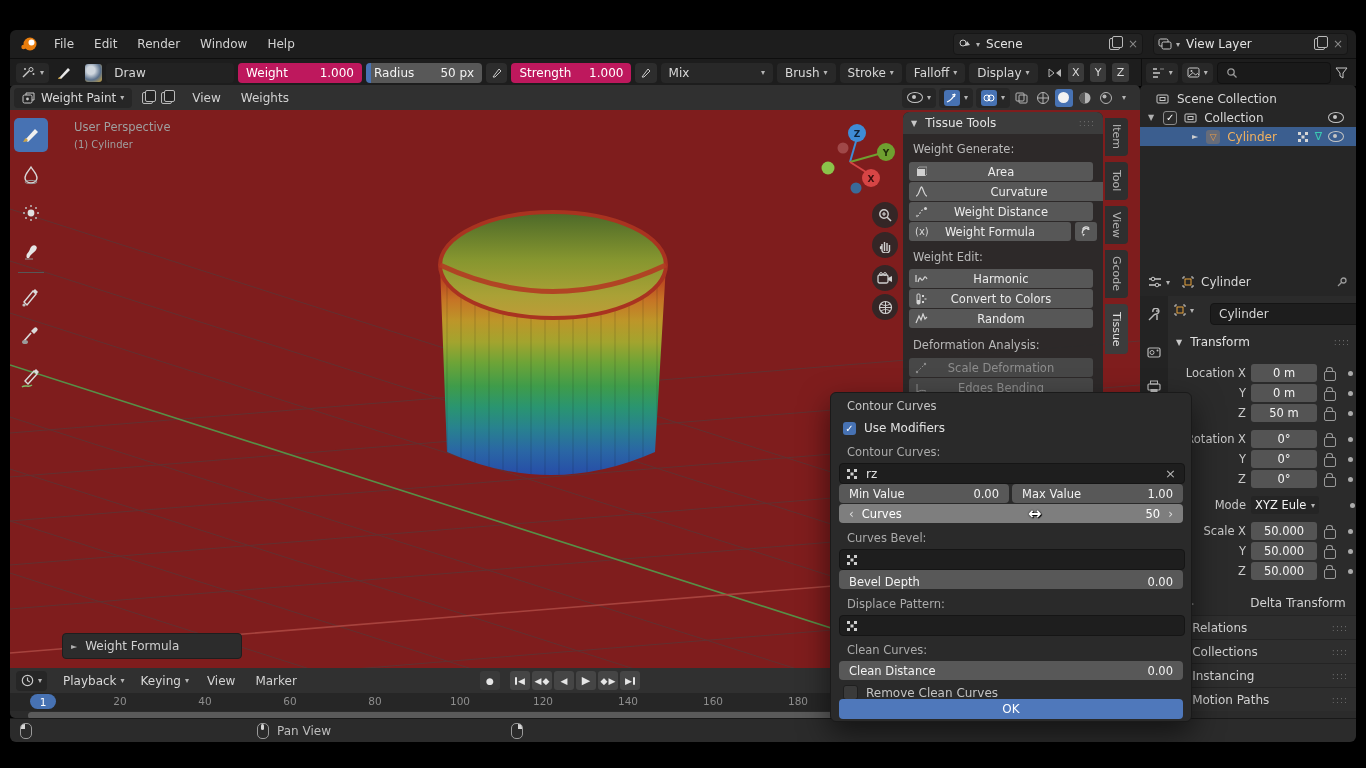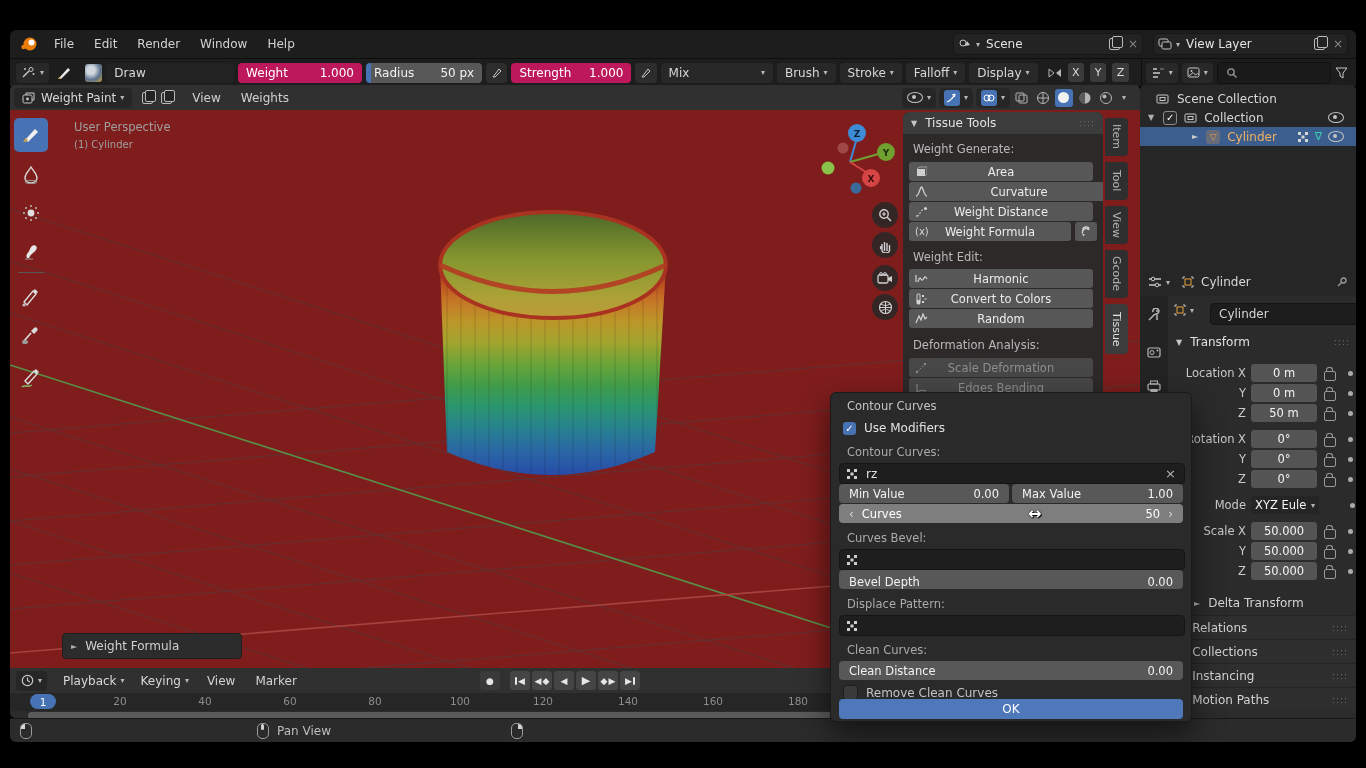--- a/index.html
+++ b/index.html
@@ -701,21 +701,21 @@
       <span class="lock" style="margin-left:7px;"></span>
       <span class="adot" style="margin-left:12px;"></span>
     </div>
     <div class="prow" style="left:28px;top:293px;">
       <span class="lab">Z</span>
       <span class="val">50.000</span>
       <span class="lock" style="margin-left:7px;"></span>
       <span class="adot" style="margin-left:12px;"></span>
     </div>
 
-    <div class="abs flex" style="left:40px;top:325px;height:20px;">
+    <div class="abs flex" style="left:34px;top:325px;height:20px;gap:48px;">
       <span style="margin-left:14px;font-size:8px;color:#b0b0b0;">►</span>
       <span style="margin-left:8px;color:#d2d2d2;">Delta Transform</span>
     </div>
     <div class="cpanel" style="top:347px;">
       <span style="margin-left:10px;font-size:8px;color:#b0b0b0;">►</span>
       <span style="margin-left:8px;color:#d2d2d2;">Relations</span>
       <span class="grip" style="margin-left:auto;margin-right:8px;">::::</span>
     </div>
     <div class="cpanel" style="top:371px;">
       <span style="margin-left:10px;font-size:8px;color:#b0b0b0;">►</span>

